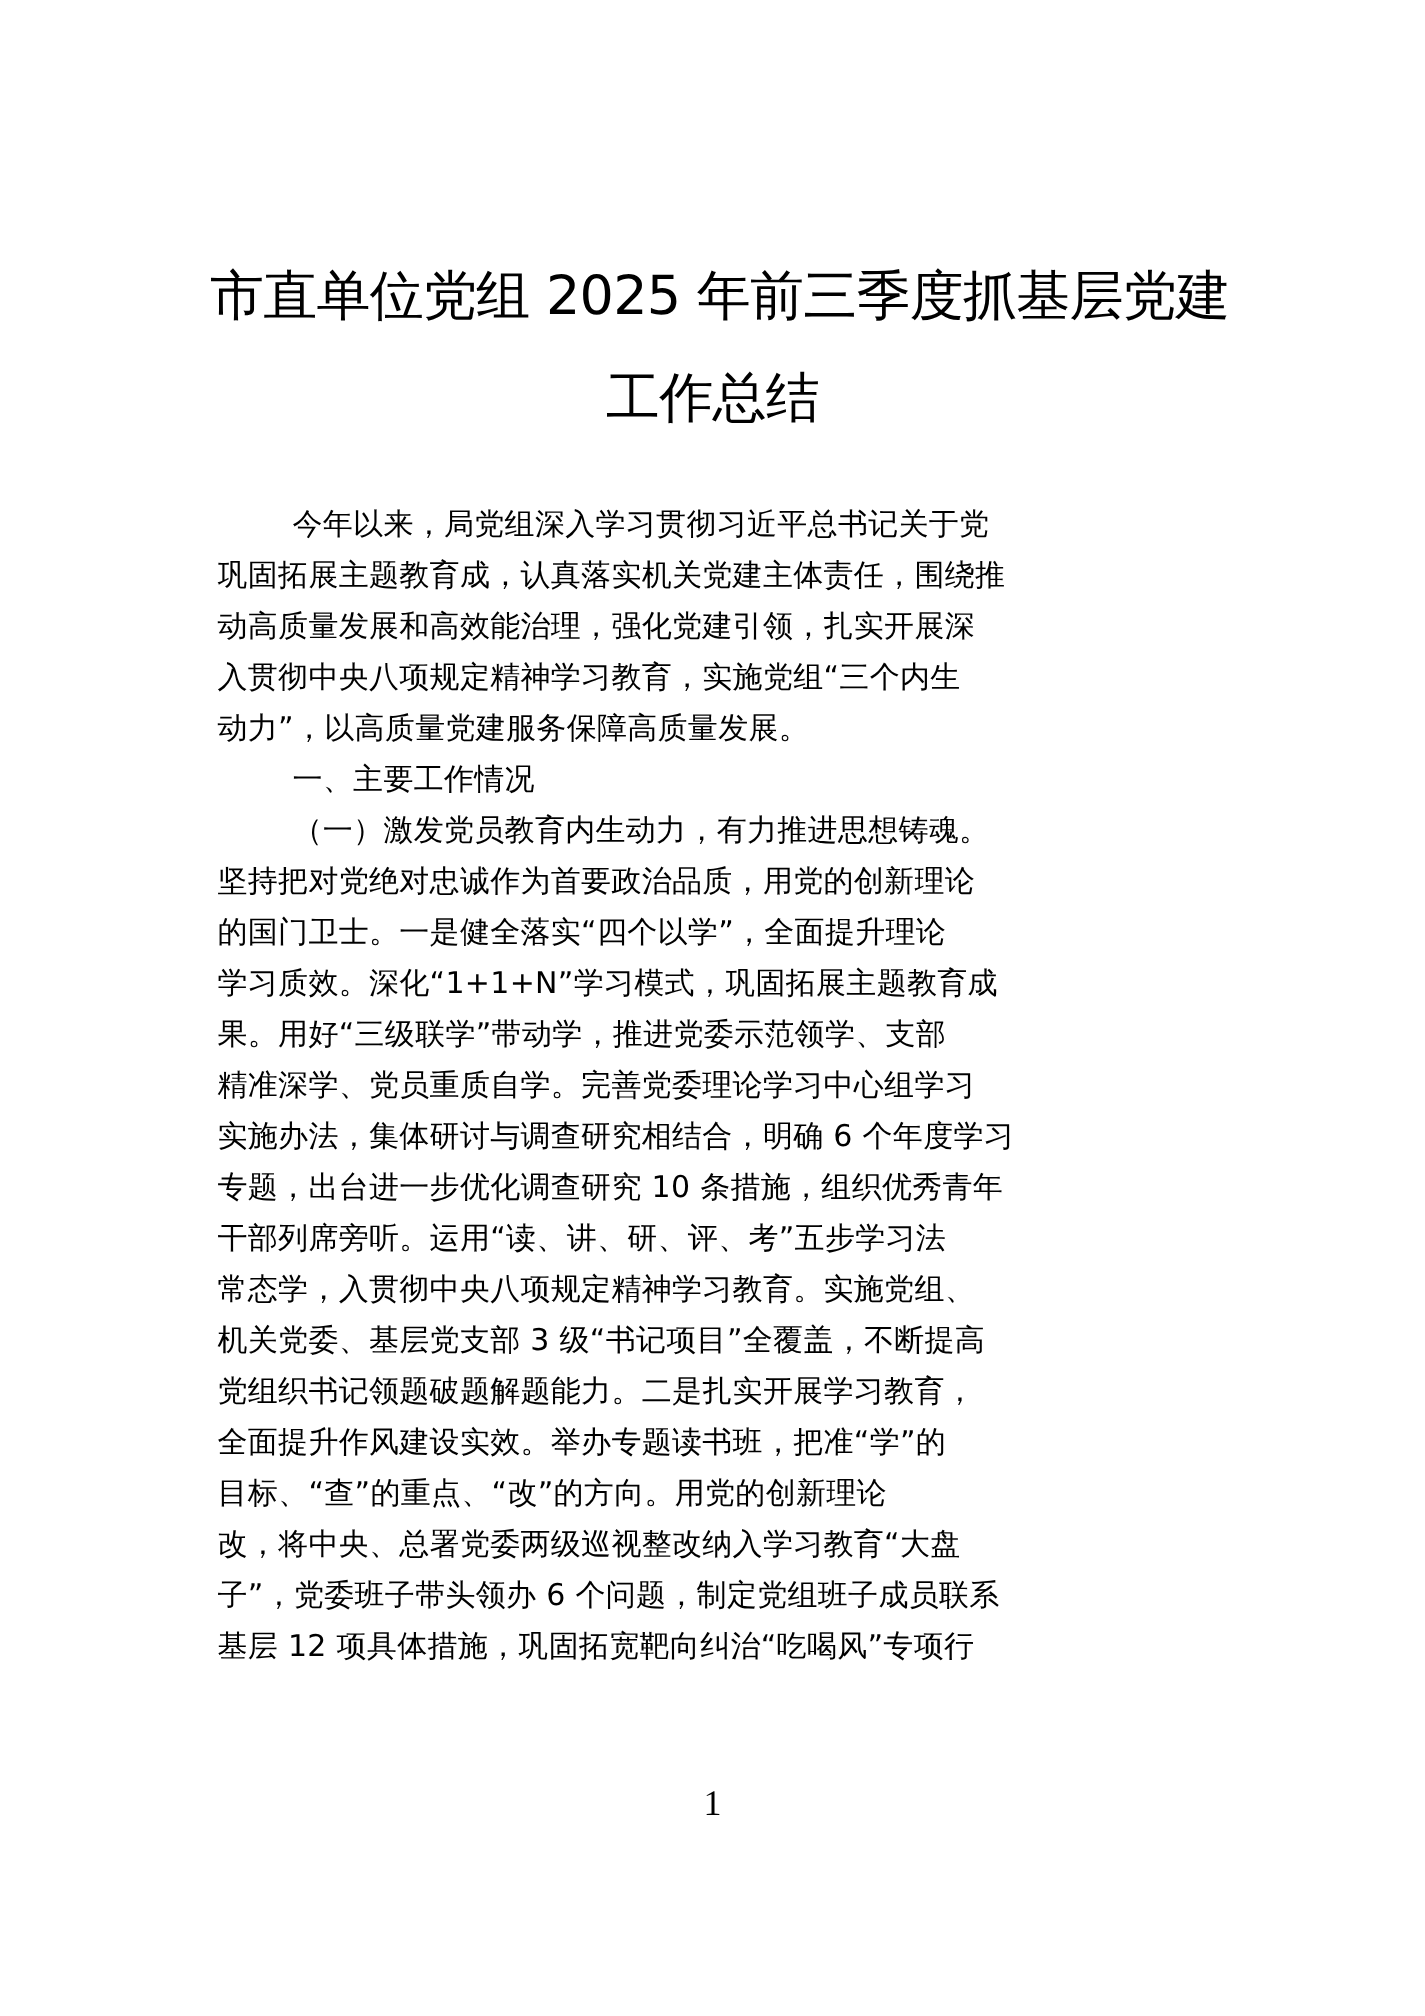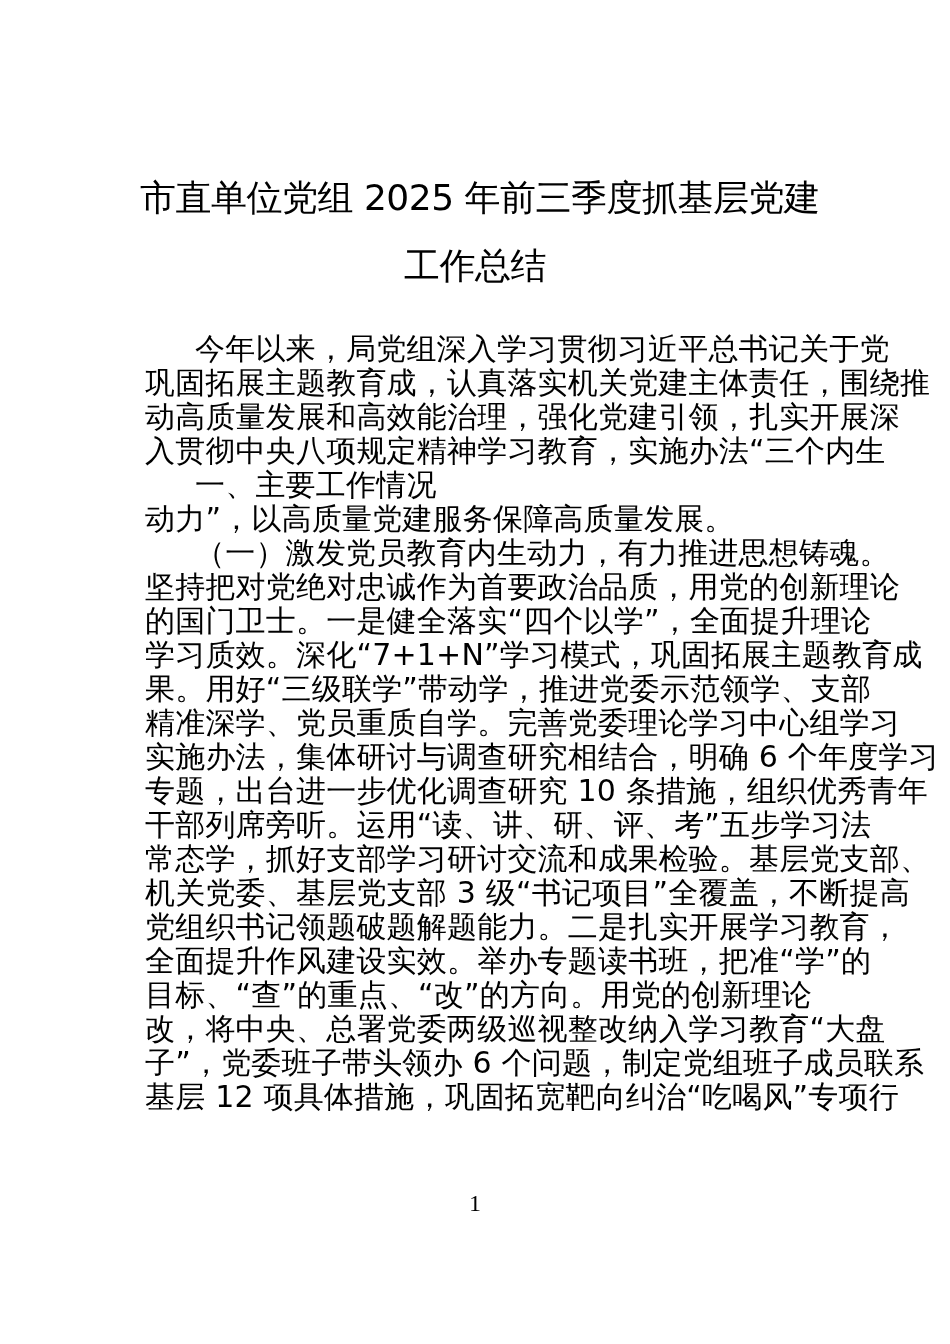--- a/index.html
+++ b/index.html
@@ -37,21 +37,21 @@
   .title.l2 { top: 244px; }
   .body-text {
     position: absolute;
     left: 145px;
     width: 665px;
     top: 332px;
   }
   .line {
     height: 34px;
     line-height: 34px;
-    font-size: 30px;
+    font-size: 20px;
     white-space: nowrap;
     overflow: visible;
     letter-spacing: 0.2px;
   }
   .line.indent { padding-left: 50px; }
   .page-number {
     position: absolute;
     top: 1188px;
     left: 0;
     width: 950px;
@@ -65,33 +65,33 @@
 <body>
 
 <div class="page">
   <div class="title l1">市直单位党组 2025 年前三季度抓基层党建</div>
   <div class="title l2">工作总结</div>
 
   <div class="body-text">
     <div class="line indent">今年以来，局党组深入学习贯彻习近平总书记关于党</div>
     <div class="line">巩固拓展主题教育成，认真落实机关党建主体责任，围绕推</div>
     <div class="line">动高质量发展和高效能治理，强化党建引领，扎实开展深</div>
-    <div class="line">入贯彻中央八项规定精神学习教育，实施办法“三个内生</div>
+    <div class="line">入贯彻中央八项规定精神学习教育，实施党组“三个内生</div>
+    <div class="line">动力”，以高质量党建服务保障高质量发展。</div>
     <div class="line indent">一、主要工作情况</div>
-    <div class="line">动力”，以高质量党建服务保障高质量发展。</div>
     <div class="line indent">（一）激发党员教育内生动力，有力推进思想铸魂。</div>
     <div class="line">坚持把对党绝对忠诚作为首要政治品质，用党的创新理论</div>
     <div class="line">的国门卫士。一是健全落实“四个以学”，全面提升理论</div>
-    <div class="line">学习质效。深化“7+1+N”学习模式，巩固拓展主题教育成</div>
+    <div class="line">学习质效。深化“1+1+N”学习模式，巩固拓展主题教育成</div>
     <div class="line">果。用好“三级联学”带动学，推进党委示范领学、支部</div>
     <div class="line">精准深学、党员重质自学。完善党委理论学习中心组学习</div>
     <div class="line">实施办法，集体研讨与调查研究相结合，明确 6 个年度学习</div>
     <div class="line">专题，出台进一步优化调查研究 10 条措施，组织优秀青年</div>
     <div class="line">干部列席旁听。运用“读、讲、研、评、考”五步学习法</div>
-    <div class="line">常态学，抓好支部学习研讨交流和成果检验。基层党支部、</div>
+    <div class="line">常态学，入贯彻中央八项规定精神学习教育。实施党组、</div>
     <div class="line">机关党委、基层党支部 3 级“书记项目”全覆盖，不断提高</div>
     <div class="line">党组织书记领题破题解题能力。二是扎实开展学习教育，</div>
     <div class="line">全面提升作风建设实效。举办专题读书班，把准“学”的</div>
     <div class="line">目标、“查”的重点、“改”的方向。用党的创新理论</div>
     <div class="line">改，将中央、总署党委两级巡视整改纳入学习教育“大盘</div>
     <div class="line">子”，党委班子带头领办 6 个问题，制定党组班子成员联系</div>
     <div class="line">基层 12 项具体措施，巩固拓宽靶向纠治“吃喝风”专项行</div>
   </div>
 
   <div class="page-number">1</div>

